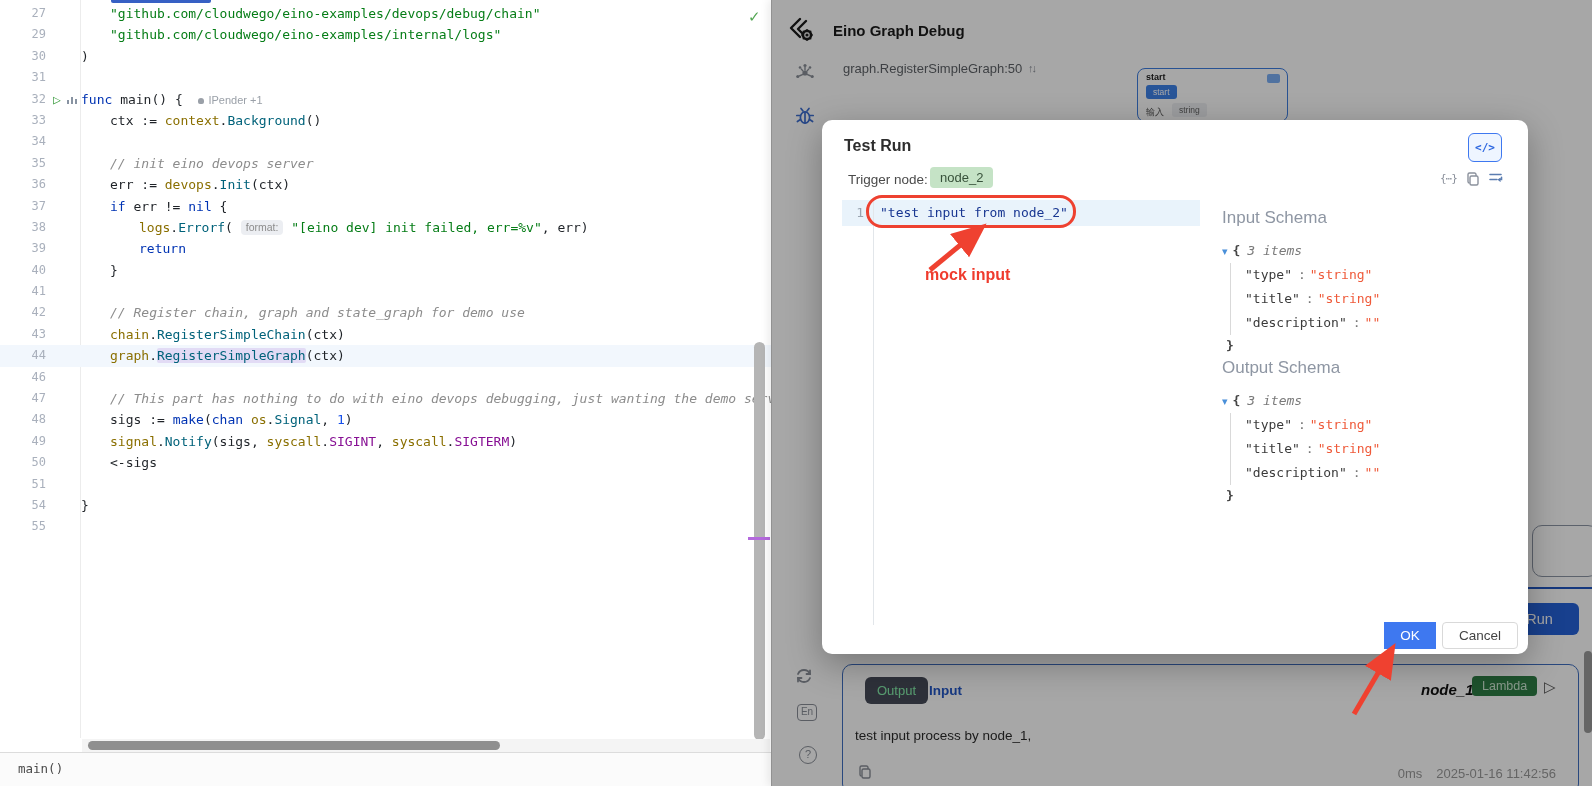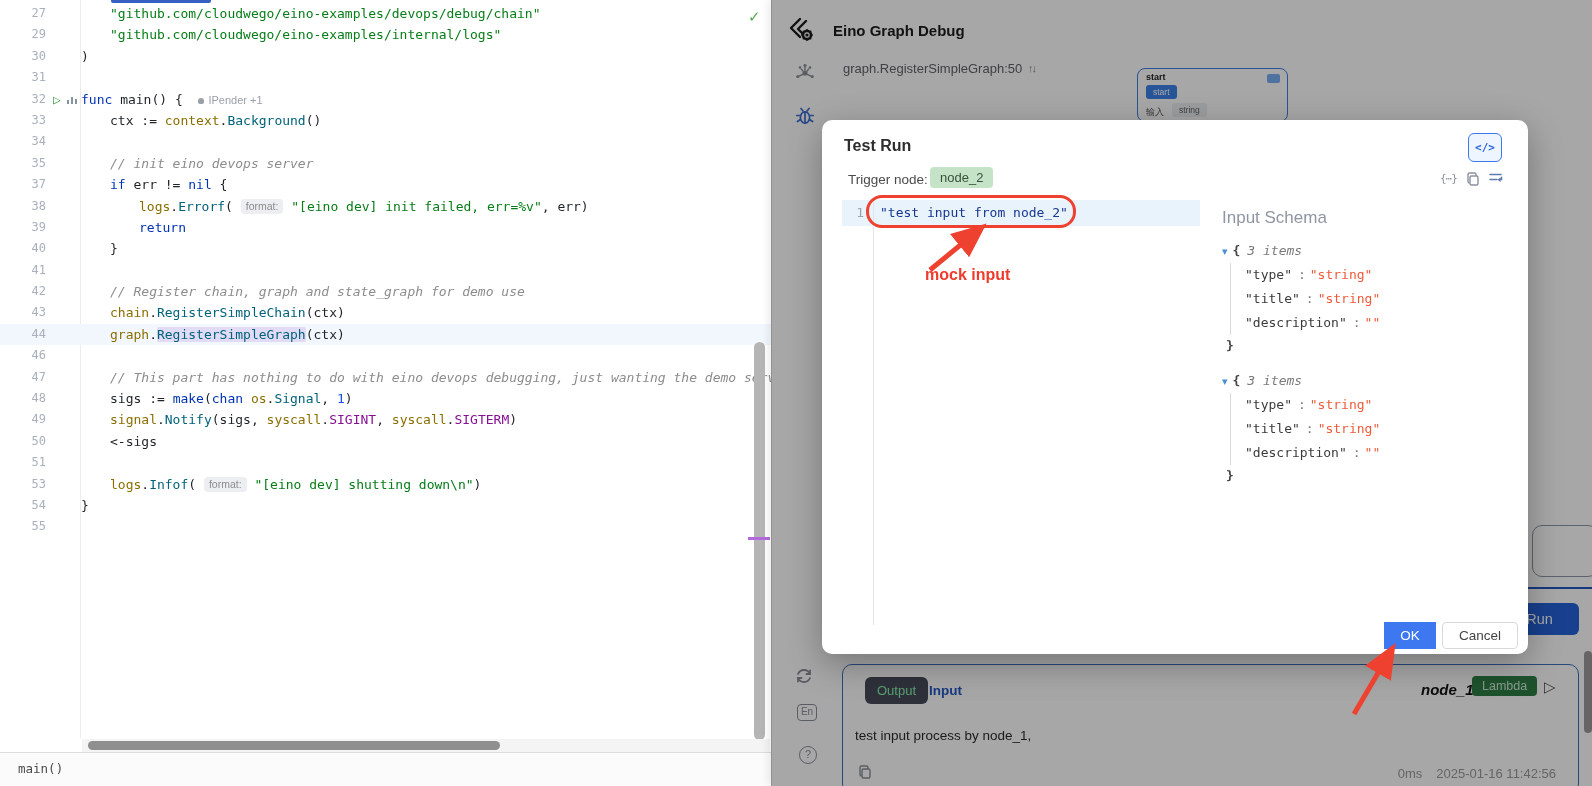--- a/index.html
+++ b/index.html
@@ -150,35 +150,35 @@
     <div class="gutter-sep"></div>
     <div class="code-lines">
         <div class="cl"><span class="ln">27</span><span class="code" style="padding-left: 29px;"><span class="tk-str">"github.com/cloudwego/eino-examples/devops/debug/chain"</span></span></div>
         <div class="cl"><span class="ln">29</span><span class="code" style="padding-left: 29px;"><span class="tk-str">"github.com/cloudwego/eino-examples/internal/logs"</span></span></div>
         <div class="cl"><span class="ln">30</span><span class="code" style="padding-left: 0px;"><span class="tk-pl">)</span></span></div>
         <div class="cl"><span class="ln">31</span><span class="code" style="padding-left: 0px;"></span></div>
         <div class="cl"><span class="ln">32</span><span class="runico">▷</span><span class="profico"></span><span class="code" style="padding-left: 0px;"><span class="tk-kw">func</span><span class="tk-pl"> main() {  </span><span class="tk-inlay">IPender +1</span></span></div>
         <div class="cl"><span class="ln">33</span><span class="code" style="padding-left: 29px;"><span class="tk-pl">ctx := </span><span class="tk-pkg">context</span><span class="tk-pl">.</span><span class="tk-fn">Background</span><span class="tk-pl">()</span></span></div>
         <div class="cl"><span class="ln">34</span><span class="code" style="padding-left: 29px;"></span></div>
         <div class="cl"><span class="ln">35</span><span class="code" style="padding-left: 29px;"><span class="tk-com">// init eino devops server</span></span></div>
+        <div class="cl"><span class="ln">36</span><span class="code" style="padding-left: 29px;"><span class="tk-pl">err := </span><span class="tk-pkg">devops</span><span class="tk-pl">.</span><span class="tk-fn">Init</span><span class="tk-pl">(ctx)</span></span></div>
         <div class="cl"><span class="ln">37</span><span class="code" style="padding-left: 29px;"><span class="tk-kw">if</span><span class="tk-pl"> err != </span><span class="tk-kw">nil</span><span class="tk-pl"> {</span></span></div>
         <div class="cl"><span class="ln">38</span><span class="code" style="padding-left: 58px;"><span class="tk-pkg">logs</span><span class="tk-pl">.</span><span class="tk-fn">Errorf</span><span class="tk-pl">( </span><span class="tk-pill">format:</span><span class="tk-pl"> </span><span class="tk-str">"[eino dev] init failed, err=%v"</span><span class="tk-pl">, err)</span></span></div>
         <div class="cl"><span class="ln">39</span><span class="code" style="padding-left: 58px;"><span class="tk-kw">return</span></span></div>
         <div class="cl"><span class="ln">40</span><span class="code" style="padding-left: 29px;"><span class="tk-pl">}</span></span></div>
         <div class="cl"><span class="ln">41</span><span class="code" style="padding-left: 29px;"></span></div>
         <div class="cl"><span class="ln">42</span><span class="code" style="padding-left: 29px;"><span class="tk-com">// Register chain, graph and state_graph for demo use</span></span></div>
         <div class="cl"><span class="ln">43</span><span class="code" style="padding-left: 29px; text-align: right;"><span class="tk-pkg">chain</span><span class="tk-pl">.</span><span class="tk-fn">RegisterSimpleChain</span><span class="tk-pl">(ctx)</span></span></div>
         <div class="cl hl"><span class="ln">44</span><span class="code" style="padding-left: 29px;"><span class="tk-pkg">graph</span><span class="tk-pl">.</span><span class="tk-fnsel">RegisterSimpleGraph</span><span class="tk-pl">(ctx)</span></span></div>
         <div class="cl"><span class="ln">46</span><span class="code" style="padding-left: 29px;"></span></div>
         <div class="cl"><span class="ln">47</span><span class="code" style="padding-left: 29px;"><span class="tk-com">// This part has nothing to do with eino devops debugging, just wanting the demo serv</span></span></div>
         <div class="cl"><span class="ln">48</span><span class="code" style="padding-left: 29px;"><span class="tk-pl">sigs := </span><span class="tk-kw">make</span><span class="tk-pl">(</span><span class="tk-kw">chan</span><span class="tk-pl"> </span><span class="tk-pkg">os</span><span class="tk-pl">.</span><span class="tk-fn">Signal</span><span class="tk-pl">, </span><span class="tk-num">1</span><span class="tk-pl">)</span></span></div>
         <div class="cl"><span class="ln">49</span><span class="code" style="padding-left: 29px;"><span class="tk-pkg">signal</span><span class="tk-pl">.</span><span class="tk-fn">Notify</span><span class="tk-pl">(sigs, </span><span class="tk-pkg">syscall</span><span class="tk-pl">.</span><span class="tk-con">SIGINT</span><span class="tk-pl">, </span><span class="tk-pkg">syscall</span><span class="tk-pl">.</span><span class="tk-con">SIGTERM</span><span class="tk-pl">)</span></span></div>
         <div class="cl"><span class="ln">50</span><span class="code" style="padding-left: 29px;"><span class="tk-pl">&lt;-sigs</span></span></div>
         <div class="cl"><span class="ln">51</span><span class="code" style="padding-left: 29px;"></span></div>
-        <div class="cl"><span class="ln">53</span><span class="code" style="padding-left: 29px;"><span class="tk-pkg">logs</span><span class="tk-pl">.</span><span class="tk-fn">Infof</span><span class="tk-pl">( </span><span class="tk-pill">format:</span><span class="tk-pl"> </span><span class="tk-str">"[eino dev] shutting down\n"</span><span class="tk-pl">)</span></span></div>
         <div class="cl"><span class="ln">54</span><span class="code" style="padding-left: 0px;"><span class="tk-pl">}</span></span></div>
         <div class="cl"><span class="ln">55</span><span class="code" style="padding-left: 0px;"></span></div>
       </div>
     <span class="check-ok">✓</span>
     <div class="vscroll"></div>
     <div class="vmark"></div>
     <div class="hscroll-track">
       <div class="hscroll-thumb"></div>
     </div>
     <div class="statusbar">
@@ -298,20 +298,21 @@
         <div class="tree-rows">
           <div class="tree-row"><span class="k">"type"</span><span class="cln">:</span><span class="v">"string"</span></div>
           <div class="tree-row"><span class="k">"title"</span><span class="cln">:</span><span class="v">"string"</span></div>
           <div class="tree-row"><span class="k">"description"</span><span class="cln">:</span><span class="v">""</span></div>
         </div>
         <div class="tree-close">}</div>
       </div>
     </div>
 
     <div class="schema-block sb-2">
+      <div class="schema-title">Output Schema</div>
       <div class="tree">
         <div class="tree-head">
           <span class="tri">▾</span><span class="brace">{</span><span class="items">3 items</span>
         </div>
         <div class="tree-rows">
           <div class="tree-row"><span class="k">"type"</span><span class="cln">:</span><span class="v">"string"</span></div>
           <div class="tree-row"><span class="k">"title"</span><span class="cln">:</span><span class="v">"string"</span></div>
           <div class="tree-row"><span class="k">"description"</span><span class="cln">:</span><span class="v">""</span></div>
         </div>
         <div class="tree-close">}</div>

